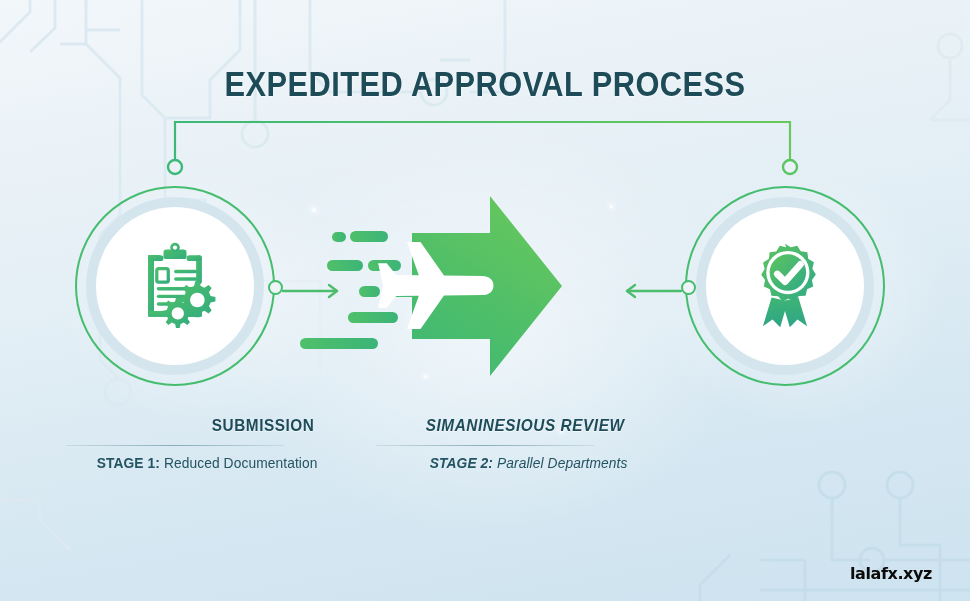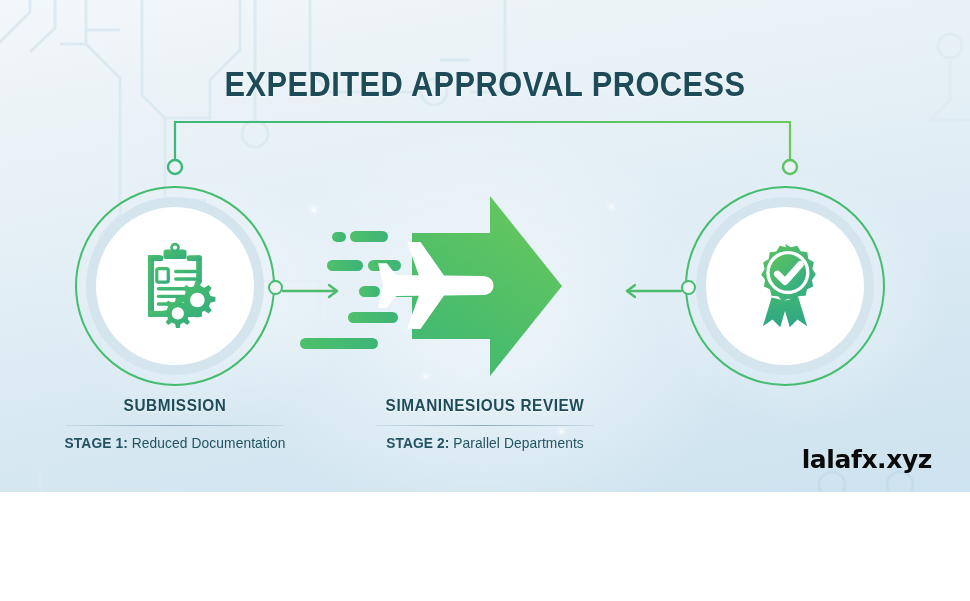--- a/index.html
+++ b/index.html
@@ -3,21 +3,21 @@
 <meta charset="utf-8">
 <style>
   html, body {
     margin: 0;
     padding: 0;
     background: #ffffff;
   }
   #stage {
     position: relative;
     width: 970px;
-    height: 492px;
+    height: 601px;
     overflow: hidden;
     font-family: "Liberation Sans", sans-serif;
     background: linear-gradient(170deg, #f2f7fa 0%, #eaf2f7 22%, #e2eef5 45%, #d7e8f2 68%, #cde3ef 100%);
   }
 
   
   .circuit {
     position: absolute;
     inset: 0;
     pointer-events: none;
@@ -131,26 +131,26 @@
     position: absolute;
     left: 300px;
     top: 186px;
     width: 330px;
     height: 200px;
   }
 
   
   .caption {
     position: absolute;
-    top: 396px;
+    top: 416px;
     width: 300px;
-    text-align: center;
+    text-align: right;
   }
   .caption.c1 { left: 25px; }
-  .caption.c2 { left: 335px; }
+  .caption.c2 { left: 335px; font-style: italic; }
   .caption.c3 { left: 635px; }
 
   .cap-head {
     color: #1d4b58;
     font-size: 16.5px;
     font-weight: bold;
     letter-spacing: 0.6px;
     transform: scaleX(0.93);
     font-family: "Liberation Sans Narrow", "Liberation Sans", sans-serif;
     text-shadow: 0 1px 1px rgba(255,255,255,0.7);
@@ -169,21 +169,21 @@
     font-family: "Liberation Sans Narrow", "Liberation Sans", sans-serif;
   }
   .cap-sub b { font-weight: bold; }
 
   
   .watermark {
     position: absolute;
     right: 38px;
     bottom: 18px;
     color: #0b0b0b;
-    font-size: 25px;
+    font-size: 16px;
     font-weight: bold;
     letter-spacing: -0.4px;
     font-family: "DejaVu Sans", sans-serif;
   }
 </style>
 </head>
 <body>
 
 <div id="stage">
 

